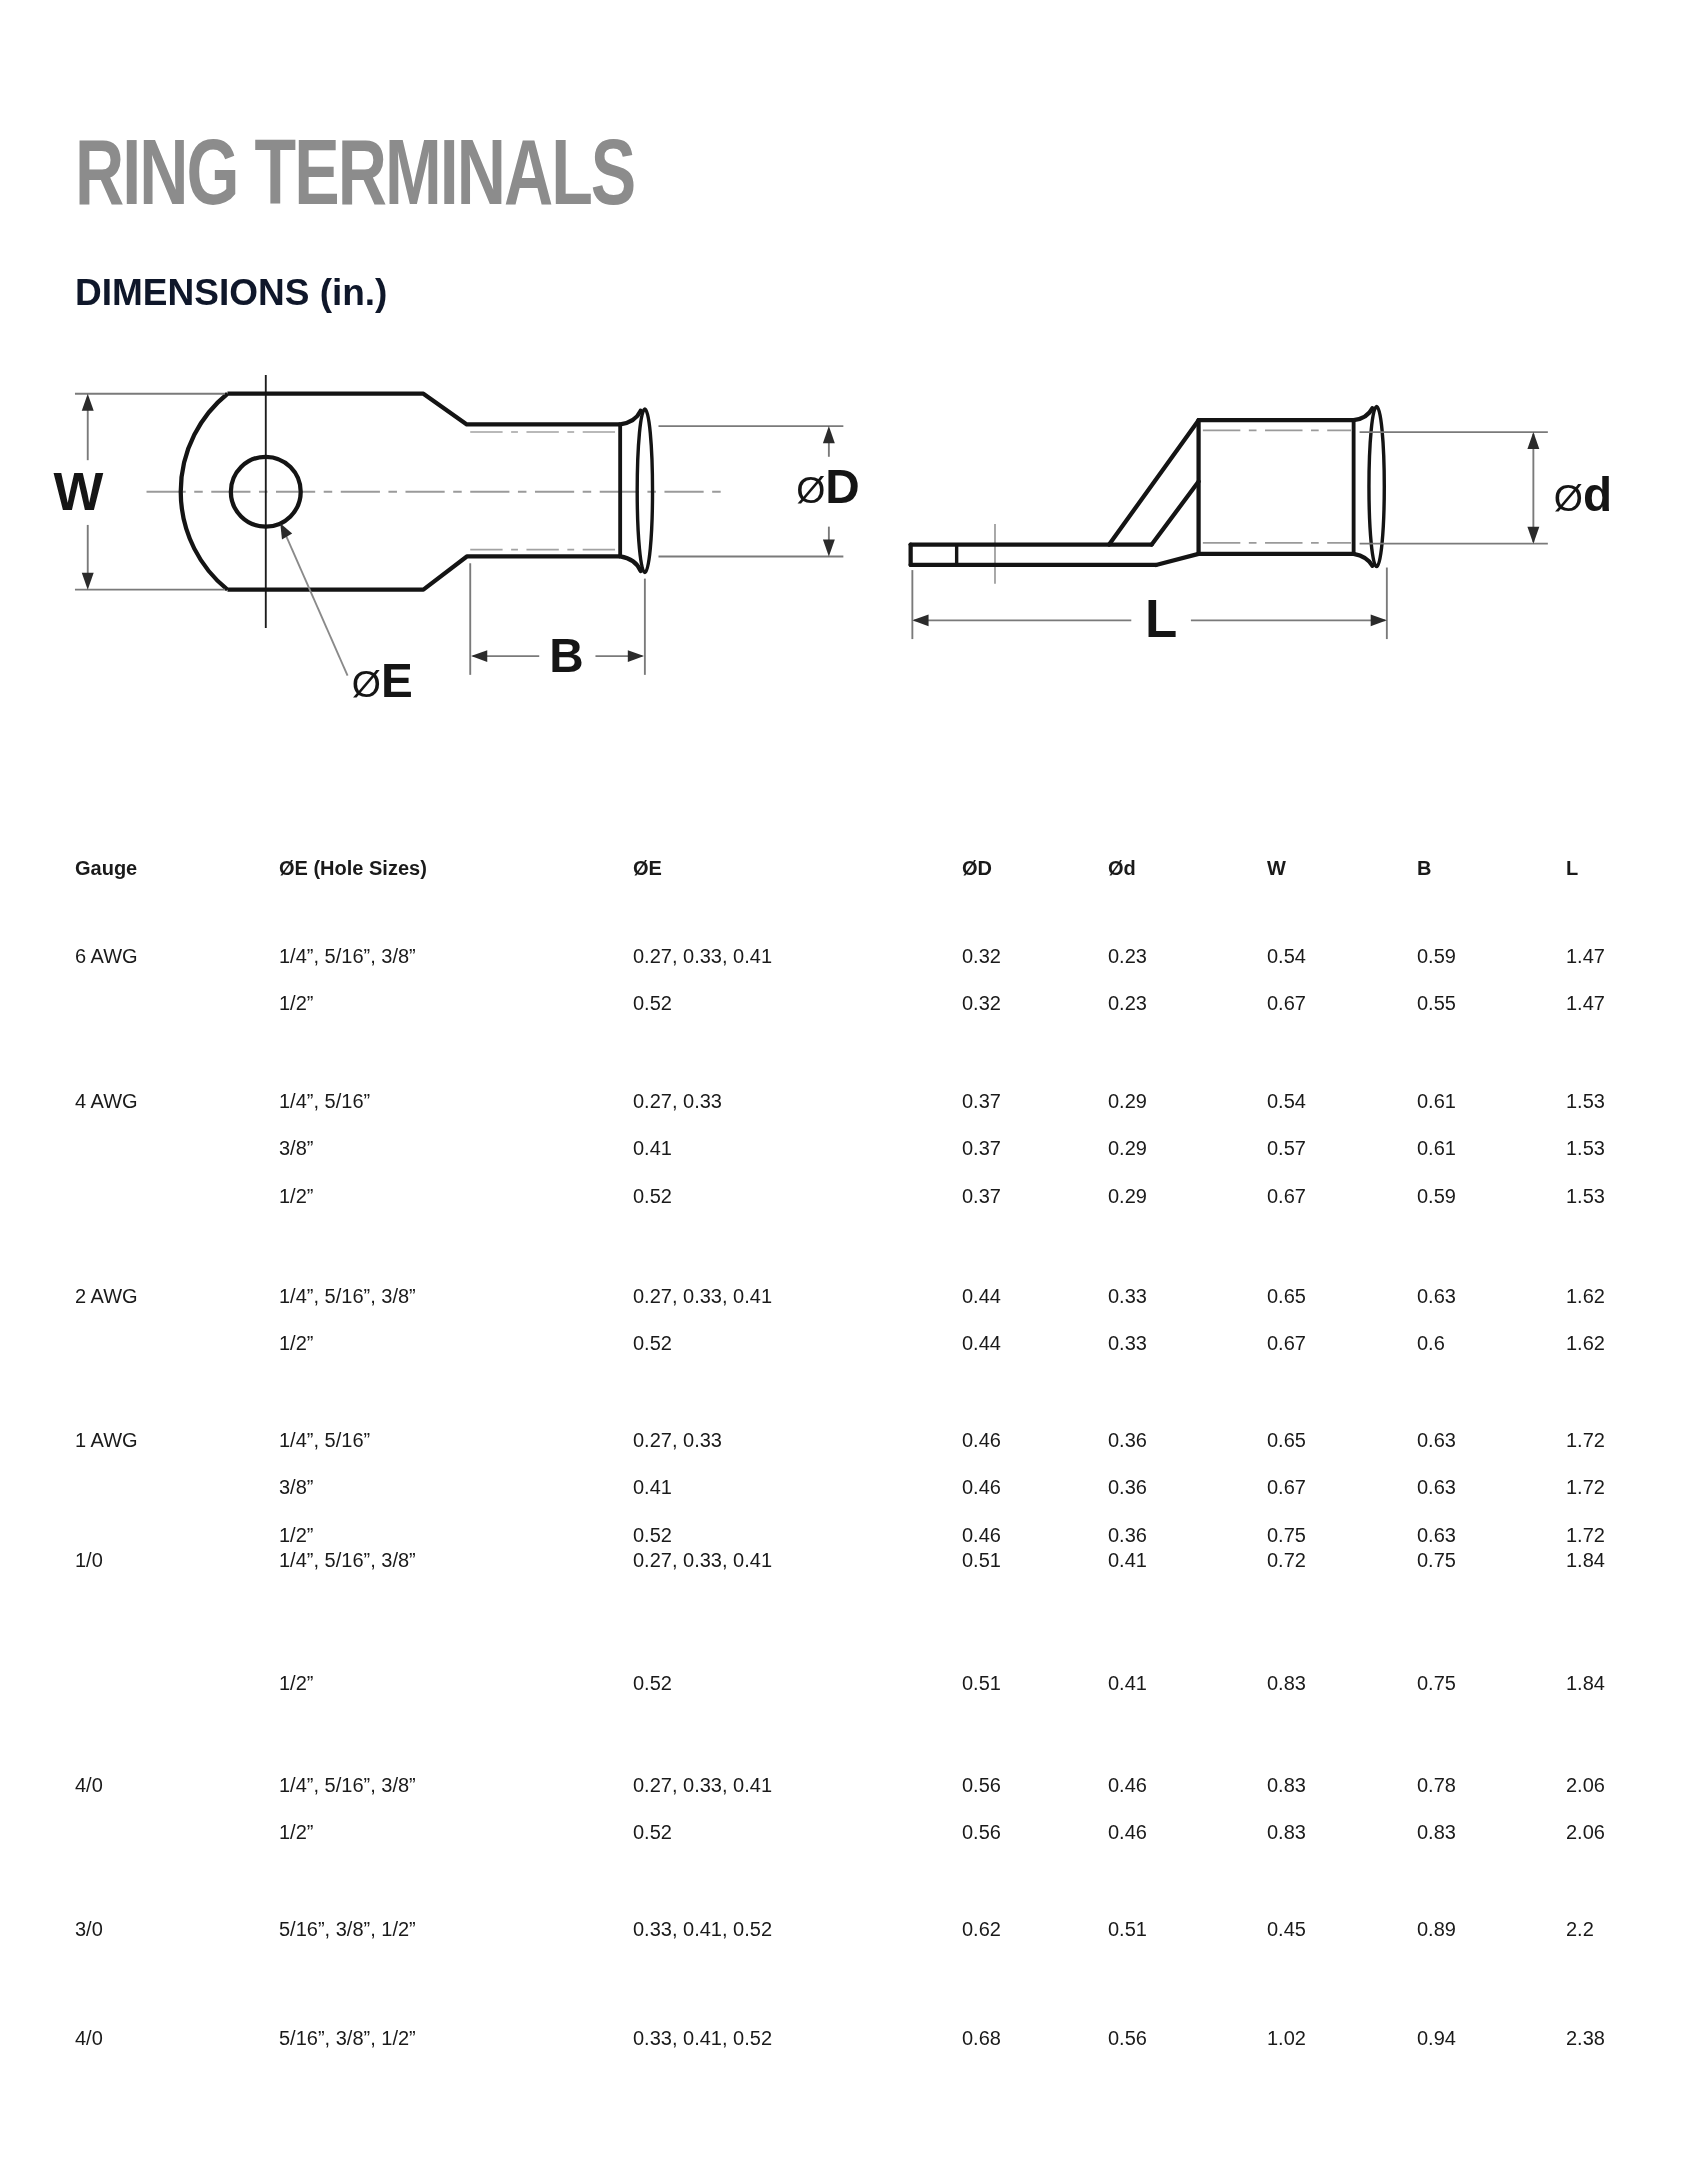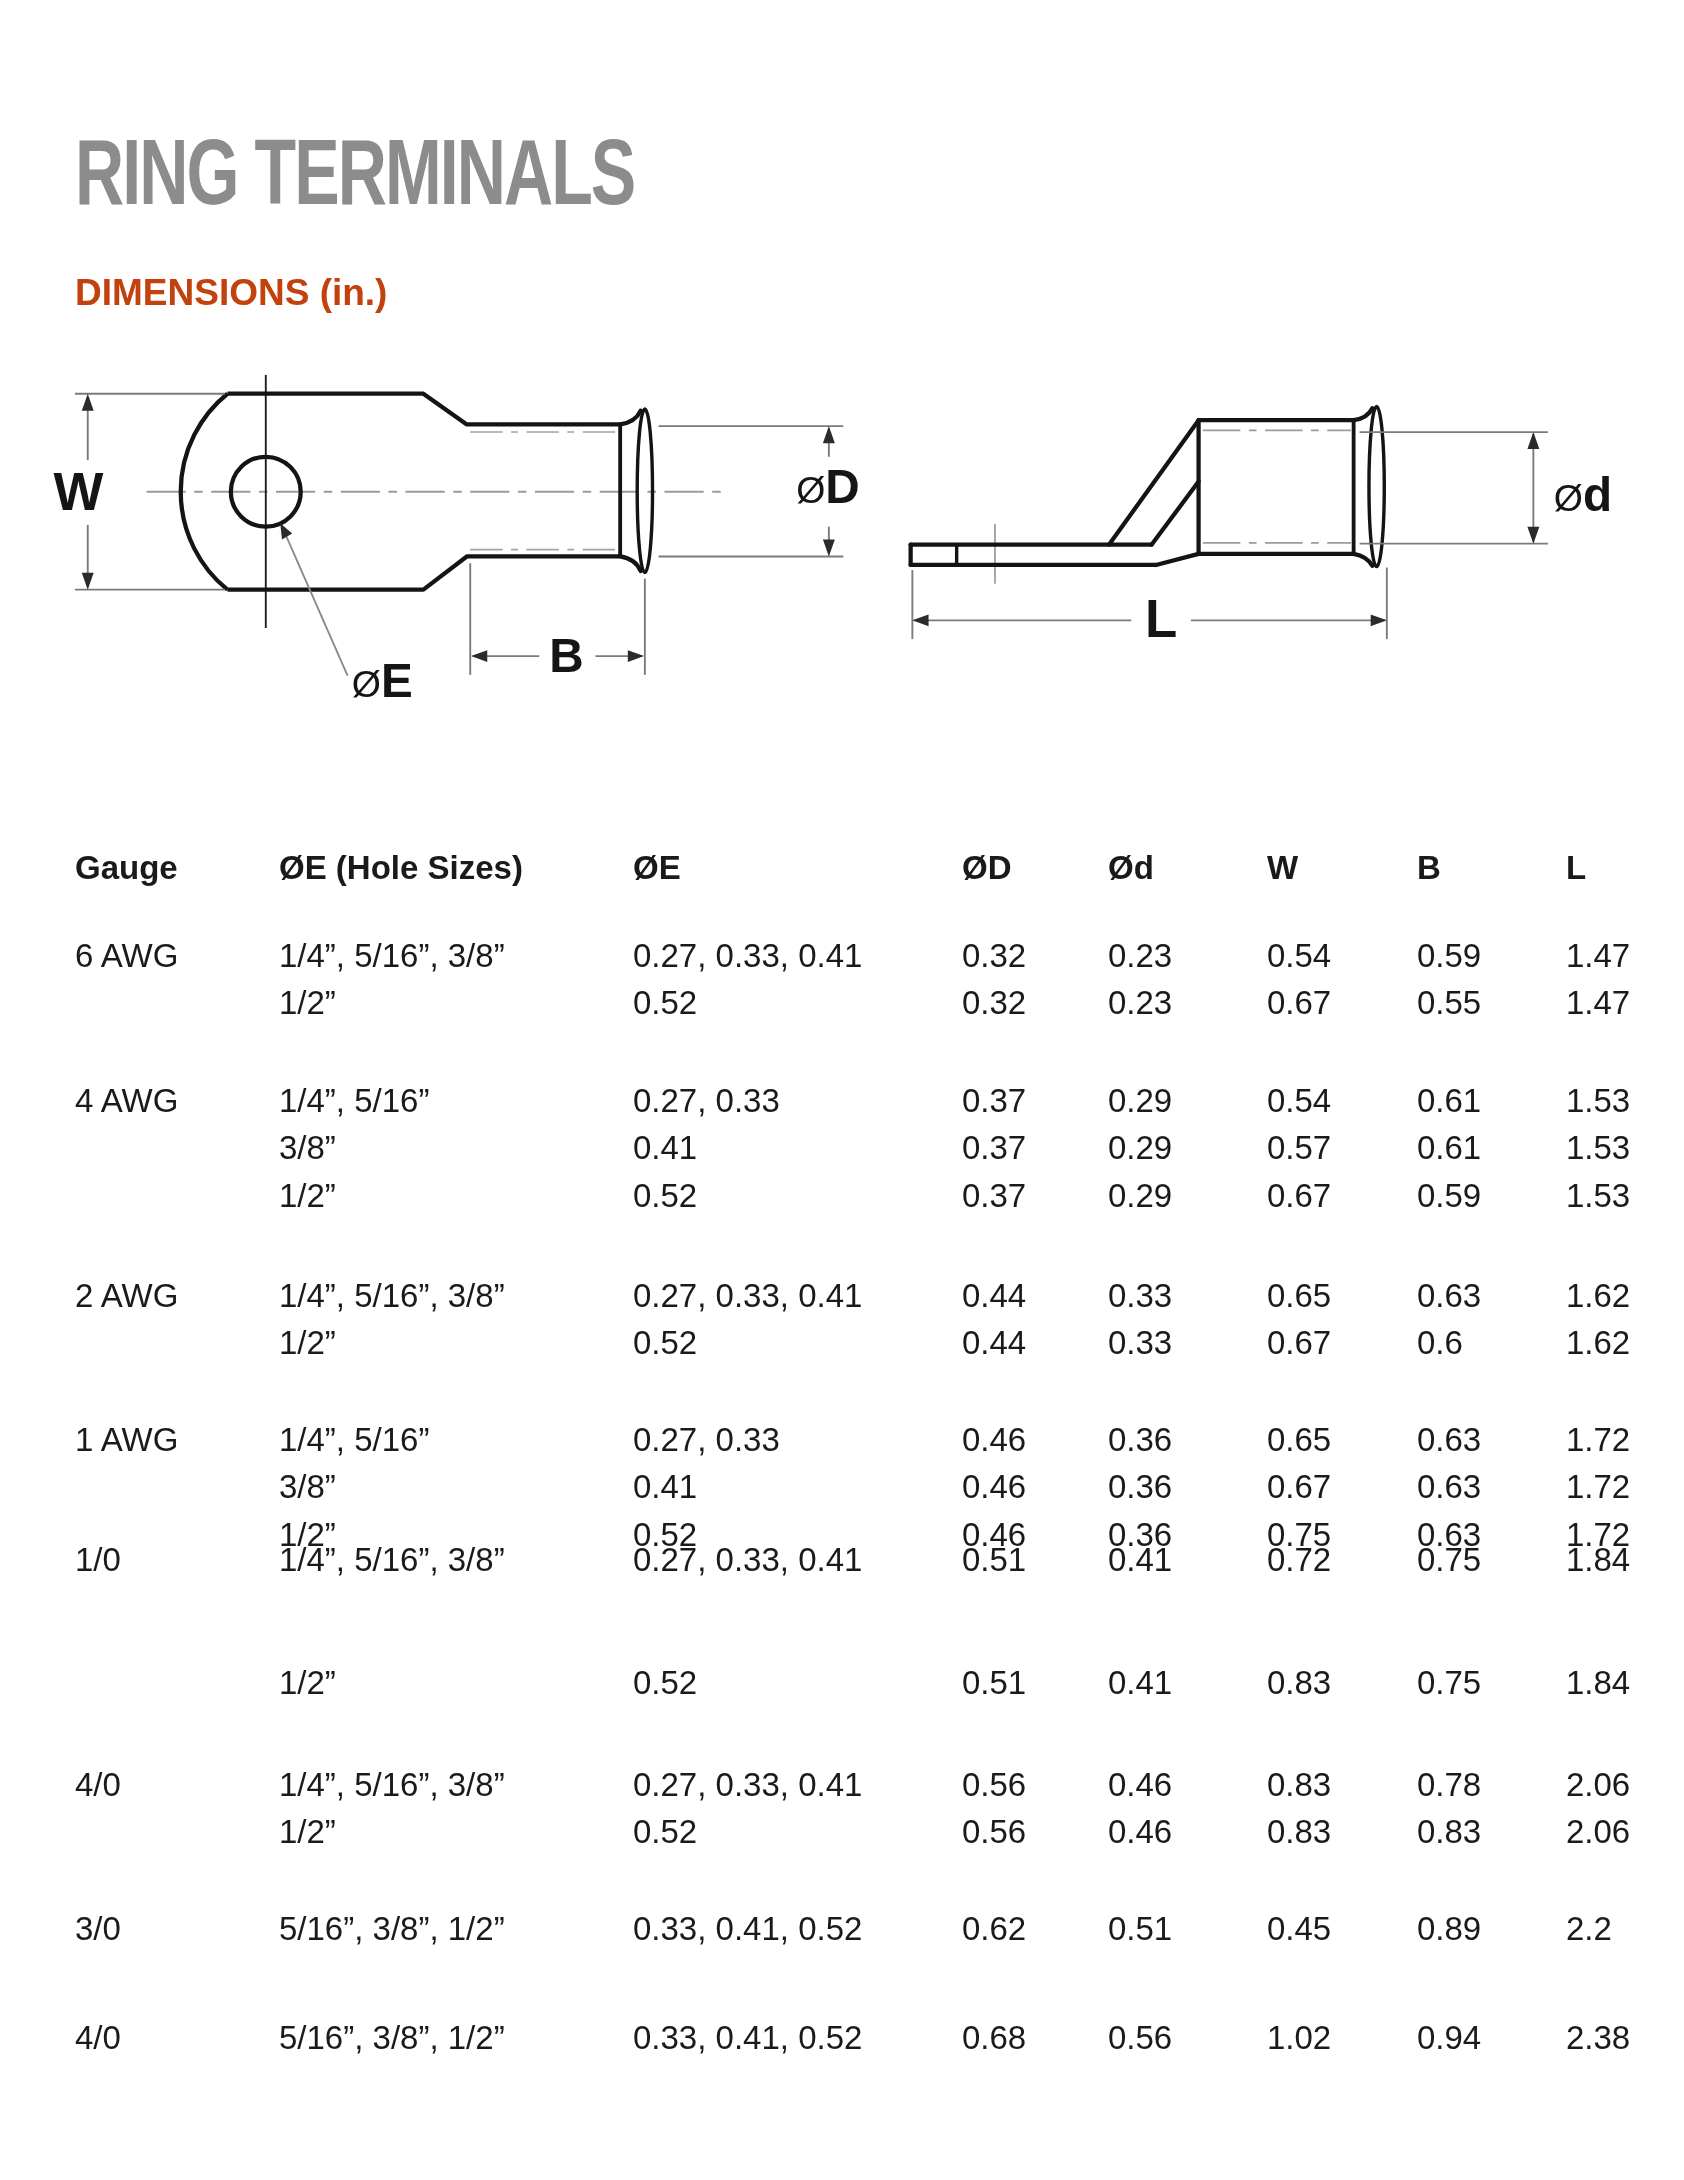--- a/index.html
+++ b/index.html
@@ -2,28 +2,28 @@
 <html style="font-size:13.6px"><head>
 <meta charset="utf-8">
 <style>
   html,body{margin:0;padding:0;}
   body{width:1685px;height:2181px;background:#ffffff;position:relative;
        font-family:"Liberation Sans",sans-serif;color:#1a1a1a;overflow:hidden;}
   .page-title{position:absolute;left:75px;top:126px;margin:0;
       font-size:92px;line-height:1;font-weight:bold;color:#8c8c8c;
       letter-spacing:-2.6px;transform:scaleX(0.74);transform-origin:left top;white-space:nowrap;}
   .section-title{position:absolute;left:75px;top:274px;margin:0;
-      font-size:37px;line-height:1;font-weight:bold;color:#c2410c;white-space:nowrap;}
+      font-size:37px;line-height:1;font-weight:bold;color:#0f172a;white-space:nowrap;}
   .fig{position:absolute;left:0px;top:0px;}
   svg text{font-family:"Liberation Sans",sans-serif;fill:#151515;}
   .dimletter{font-size:56px;font-weight:bold;}
   .dimletter-lg{font-size:62px;font-weight:bold;}
   .phi{font-size:44px;font-weight:normal;}
   
-  .trow{position:absolute;left:0;width:1685px;height:46px;line-height:46px;font-size:33px;}
+  .trow{position:absolute;left:0;width:1685px;height:46px;line-height:46px;font-size:20px;}
   .trow span{position:absolute;white-space:nowrap;top:0;}
   .thead span{font-weight:bold;}
   .c-gauge{left:75px}.c-holes{left:279px}.c-oe{left:633px}.c-od{left:962px}
   .c-odl{left:1108px}.c-w{left:1267px}.c-b{left:1417px}.c-l{left:1566px}
 </style>
 </head>
 <body>
 
 <h1 class="page-title">RING TERMINALS</h1>
 <h2 class="section-title">DIMENSIONS (in.)</h2>

